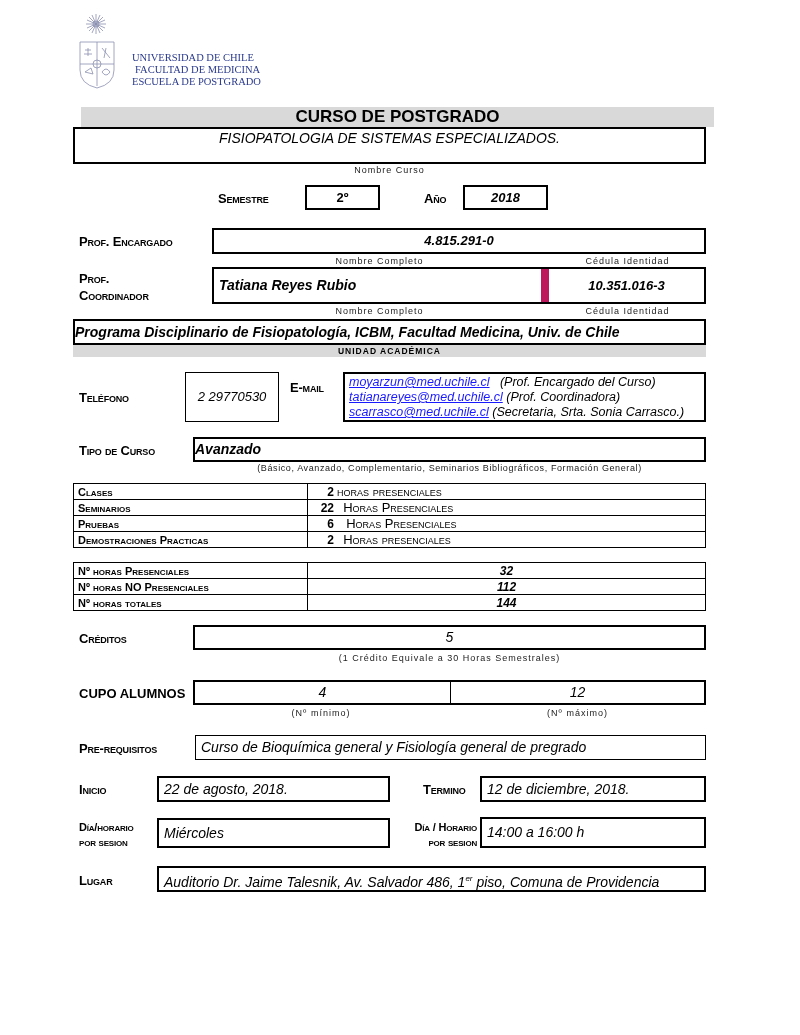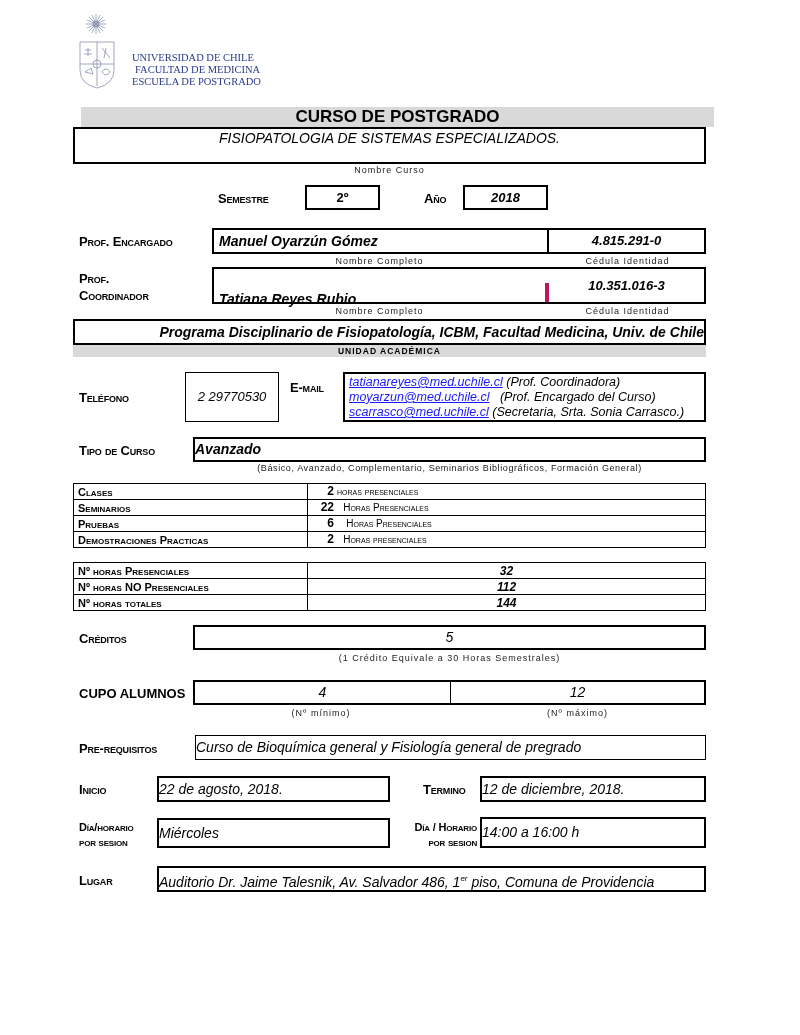--- a/index.html
+++ b/index.html
@@ -22,34 +22,34 @@
 
   .sem-lbl { left: 218px; top: 191px; }
   .sem-box { left: 305px; top: 185px; width: 75px; height: 25px; text-align: center; line-height: 21px; font-size: 13px; font-weight: bold; }
   .ano-lbl { left: 424px; top: 191px; }
   .ano-box { left: 463px; top: 185px; width: 85px; height: 25px; text-align: center; line-height: 21px; font-size: 13px; font-style: italic; font-weight: bold; }
 
   .row-prof { display: flex; }
   .prof-name { font-size: 14px; font-style: italic; font-weight: bold; padding-left: 5px; }
   .prof-id { font-size: 13px; font-style: italic; font-weight: bold; text-align: center; }
 
-  .unidad-box { left: 73px; top: 319px; width: 633px; height: 26px; text-align: right; font-size: 14px; font-style: italic; font-weight: bold; line-height: 22px; }
+  .unidad-box { left: 73px; top: 319px; width: 633px; height: 26px; text-align: left; font-size: 14px; font-style: italic; font-weight: bold; line-height: 22px; }
   .unidad-bar { left: 73px; top: 345px; width: 633px; height: 12px; background: #d9d9d9; font-size: 8.5px; font-weight: bold; letter-spacing: 1px; text-align: center; line-height: 12px; }
 
   .email-box { left: 343px; top: 372px; width: 363px; height: 50px; font-size: 12.5px; font-style: italic; line-height: 15px; padding-left: 4px; padding-top: 1px; }
   .email-box a { color: #1a1aff; text-decoration: underline; }
 
   table.hrs { border-collapse: collapse; position: absolute; left: 73px; width: 633px; }
   table.hrs td { border: 1px solid #000; height: 16px; font-size: 11px; padding: 0 4px; line-height: 14px; }
   table.hrs td.k { font-weight: bold; font-variant: small-caps; width: 234px; }
   table.hrs .num { font-weight: bold; font-size: 12px; display: inline-block; }
-  table.hrs .unit { font-variant: small-caps; font-size: 10px; }
+  table.hrs .unit { font-variant: small-caps; font-size: 13px; }
   table.tot td.v { text-align: center; font-style: italic; font-weight: bold; font-size: 12px; }
 
-  .field { font-size: 14px; font-style: italic; }
+  .field { font-size: 14px; font-style: italic; padding-left: 5px; }
 </style>
 </head>
 <body>
 
 <div class="abs logo">
   <svg width="52" height="78" viewBox="0 0 52 78">
     <g stroke="#8a8fb0" stroke-width="0.8" fill="none">
       <g transform="translate(18,12)">
         <line x1="-10" y1="0" x2="10" y2="0"></line>
           <line x1="0" y1="-10" x2="0" y2="10"></line>
@@ -84,46 +84,45 @@
 </div>
 <div class="abs small-cap nombre-curso">Nombre Curso</div>
 
 <div class="abs lbl sem-lbl">Semestre</div>
 <div class="abs box sem-box">2º</div>
 <div class="abs lbl ano-lbl">Año</div>
 <div class="abs box ano-box">2018</div>
 
 <div class="abs lbl" style="left:79px; top:234px;">Prof. Encargado</div>
 <div class="abs box row-prof" style="left:212px; top:228px; width:494px; height:26px;">
-  <div class="prof-name" style="width:335px; border-right:2px solid #000; line-height:22px;">Manuel Oyarzún Gómez</div>
   <div class="prof-id" style="flex:1; line-height:22px;">4.815.291-0</div>
 </div>
 <div class="abs small-cap" style="left:212px; top:256px; width:335px;">Nombre Completo</div>
 <div class="abs small-cap" style="left:549px; top:256px; width:157px;">Cédula Identidad</div>
 
 <div class="abs lbl" style="left:79px; top:270px; line-height:17px;">
   <div>Prof.</div>
   <div>Coordinador</div>
 </div>
 <div class="abs box row-prof" style="left:212px; top:267px; width:494px; height:37px;">
-  <div class="prof-name" style="width:335px; border-right:4px solid #be185d; line-height:33px;margin-top:14px;">Tatiana Reyes Rubio</div>
+  <div class="prof-name" style="width:335px; border-right:8px solid #be185d; line-height:33px;">Tatiana Reyes Rubio</div>
   <div class="prof-id" style="flex:1; line-height:33px;">10.351.016-3</div>
 </div>
 <div class="abs small-cap" style="left:212px; top:306px; width:335px;">Nombre Completo</div>
 <div class="abs small-cap" style="left:549px; top:306px; width:157px;">Cédula Identidad</div>
 
 <div class="abs box unidad-box">Programa Disciplinario de Fisiopatología, ICBM, Facultad Medicina, Univ. de Chile</div>
 <div class="abs unidad-bar">UNIDAD ACADÉMICA</div>
 
 <div class="abs lbl" style="left:79px; top:390px;">Teléfono</div>
 <div class="abs tbox" style="left:185px; top:372px; width:94px; height:50px; font-size:13px; font-style:italic; line-height:48px; text-align:center;">2 29770530</div>
 <div class="abs lbl" style="left:290px; top:380px;">E-mail</div>
 <div class="abs box email-box">
+  <div><a>moyarzun@med.uchile.cl</a>&nbsp;&nbsp;&nbsp;<span>(Prof. Encargado del Curso)</span></div>
   <div><a>tatianareyes@med.uchile.cl</a> <span>(Prof. Coordinadora)</span></div>
-  <div><a>moyarzun@med.uchile.cl</a>&nbsp;&nbsp;&nbsp;<span>(Prof. Encargado del Curso)</span></div>
   <div><a>scarrasco@med.uchile.cl</a> <span>(Secretaria, Srta. Sonia Carrasco.)</span></div>
 </div>
 
 <div class="abs lbl" style="left:79px; top:443px;">Tipo de Curso</div>
 <div class="abs box" style="left:193px; top:437px; width:513px; height:25px; text-align:left; font-size:14px; font-style:italic; font-weight:bold; line-height:21px;">Avanzado</div>
 <div class="abs small-cap" style="left:193px; top:463px; width:513px; letter-spacing:0.6px;">(Básico, Avanzado, Complementario, Seminarios Bibliográficos, Formación General)</div>
 
 <table class="hrs" style="top:483px;padding-left:48px;">
   <tbody>
       <tr>

